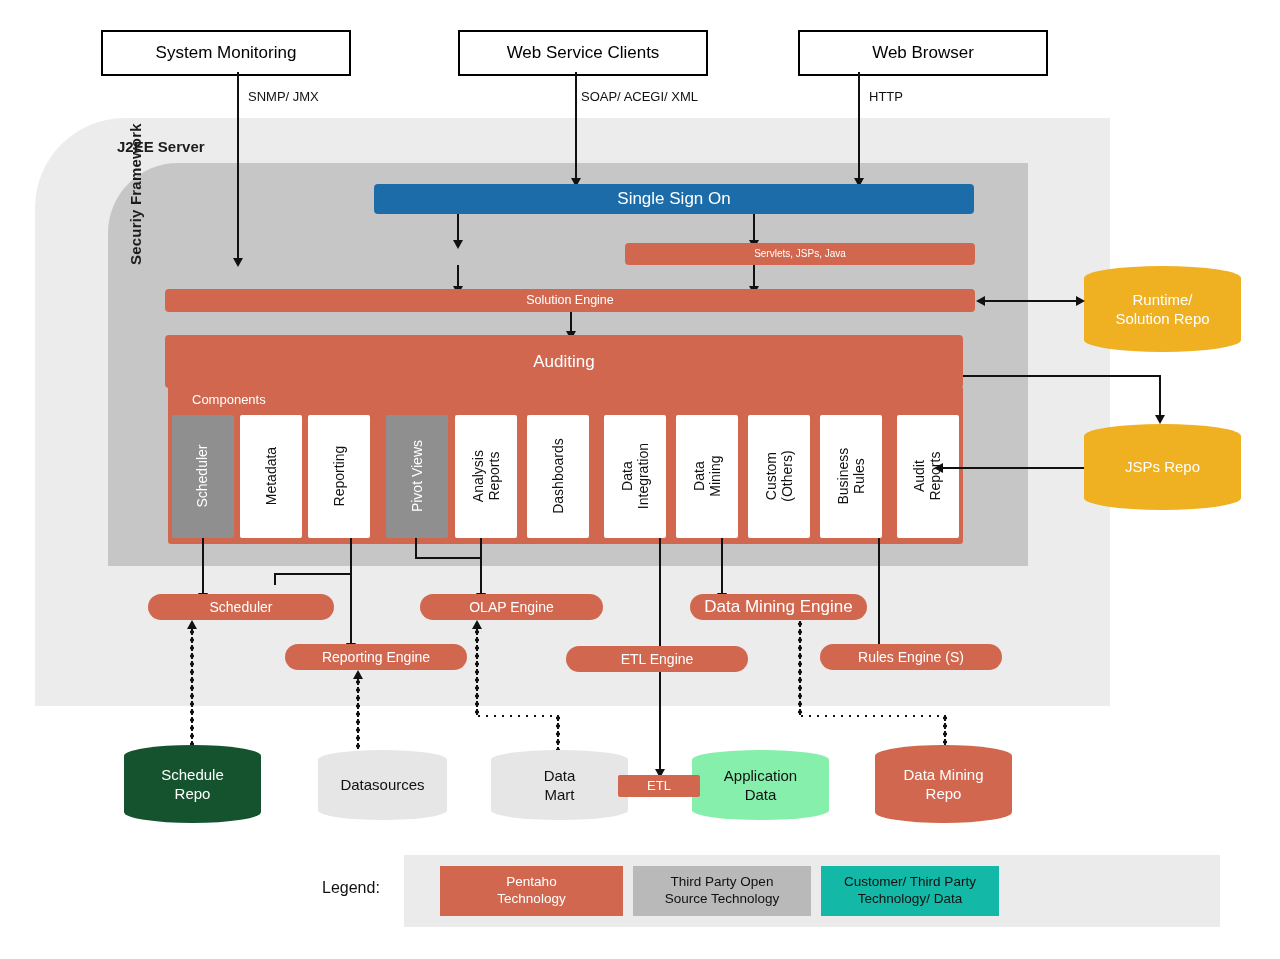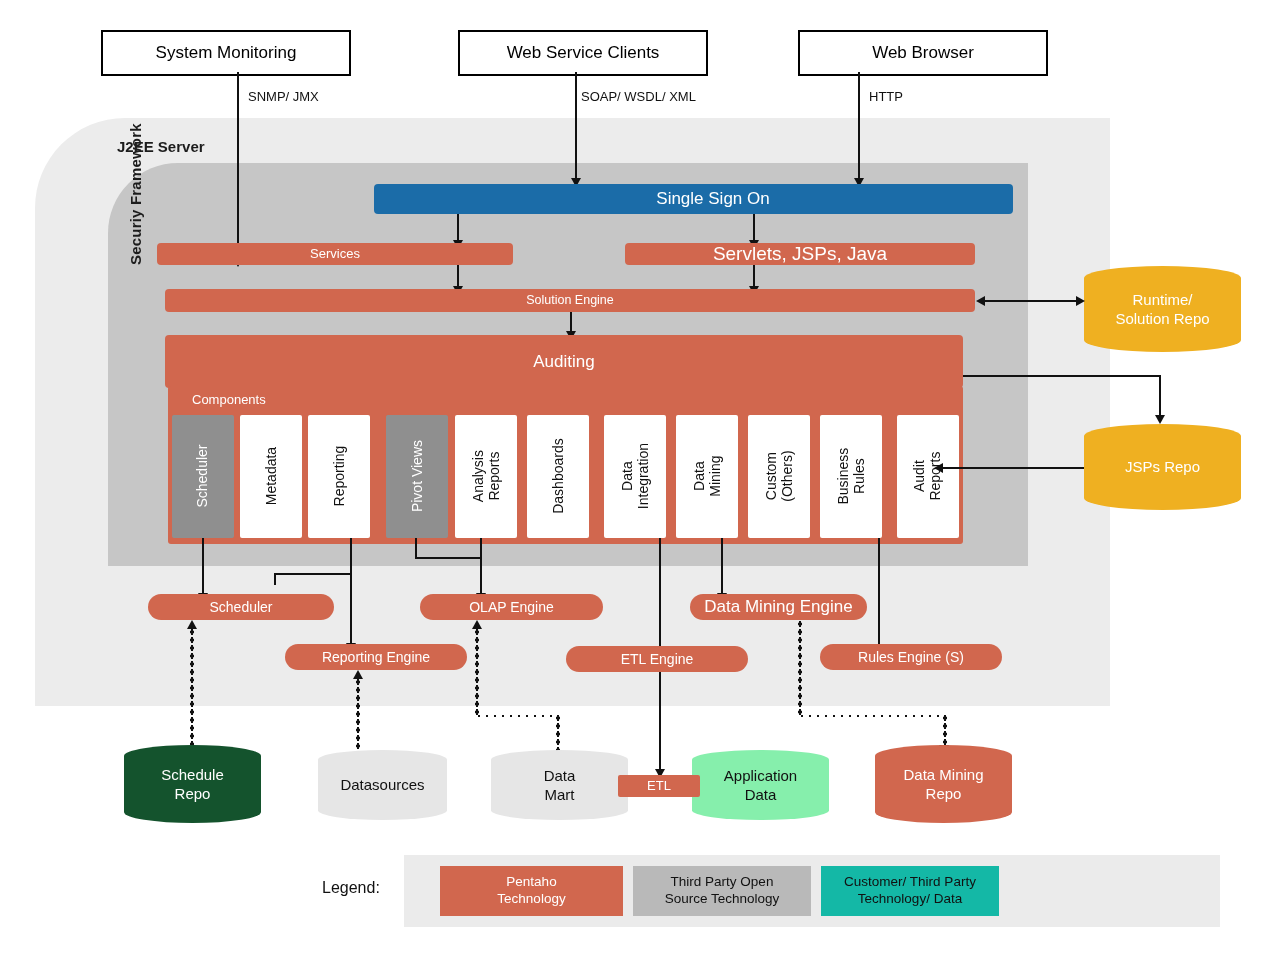--- a/index.html
+++ b/index.html
@@ -114,46 +114,43 @@
     <span>System Monitoring</span>
   </div>
   <div class="client" style="left:458px;top:30px;width:246px;height:42px;">
     <span>Web Service Clients</span>
   </div>
   <div class="client" style="left:798px;top:30px;width:246px;height:42px;">
     <span>Web Browser</span>
   </div>
 
   <div class="proto" style="left:248px;top:89px;">SNMP/ JMX</div>
-  <div class="proto" style="left:581px;top:89px;">SOAP/ WSDL/ XML</div>
+  <div class="proto" style="left:581px;top:89px;">SOAP/ ACEGI/ XML</div>
   <div class="proto" style="left:869px;top:89px;">HTTP</div>
 
   <div class="ln v" style="left:237px;top:72px;height:187px;"></div>
   <div class="arw down" style="left:233px;top:258px;"></div>
 
   <div class="ln v" style="left:575px;top:72px;height:107px;"></div>
   <div class="arw down" style="left:571px;top:178px;"></div>
 
   <div class="ln v" style="left:858px;top:72px;height:107px;"></div>
   <div class="arw down" style="left:854px;top:178px;"></div>
 
-  <div class="sso" style="left:374px;top:184px;width:600px;height:30px;padding-left:39px;">
+  <div class="sso" style="left:374px;top:184px;width:600px;height:30px;">
     <span>Single Sign On</span>
   </div>
 
   <div class="ln v" style="left:457px;top:214px;height:27px;"></div>
   <div class="arw down" style="left:453px;top:240px;"></div>
 
   <div class="ln v" style="left:753px;top:214px;height:27px;"></div>
   <div class="arw down" style="left:749px;top:240px;"></div>
 
-  <div class="bar r4" style="left:157px;top:243px;width:356px;height:22px;font-size:13px;">
-    <span>Services</span>
-  </div>
-  <div class="bar r4" style="left:625px;top:243px;width:350px;height:22px;font-size:19px;">
+  <div class="bar r4" style="left:625px;top:243px;width:350px;height:22px;font-size:10px;">
     <span>Servlets, JSPs, Java</span>
   </div>
 
   <div class="ln v" style="left:457px;top:265px;height:22px;"></div>
   <div class="arw down" style="left:453px;top:286px;"></div>
   <div class="ln v" style="left:753px;top:265px;height:22px;"></div>
   <div class="arw down" style="left:749px;top:286px;"></div>
 
   <div class="bar r4" style="left:165px;top:289px;width:810px;height:23px;font-size:12.5px;">
     <span>Solution Engine</span>

